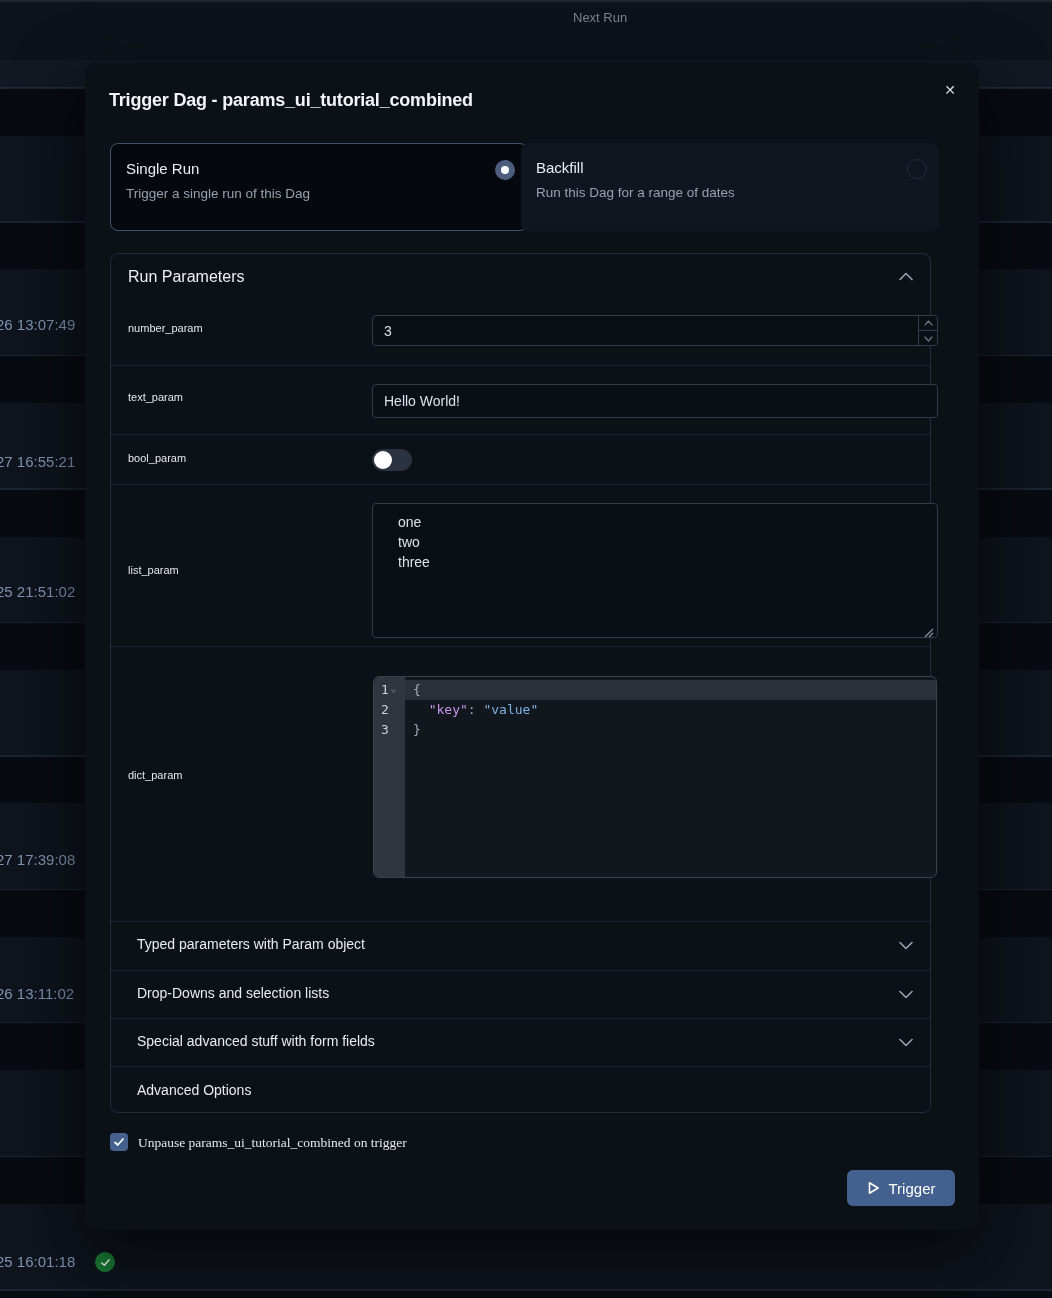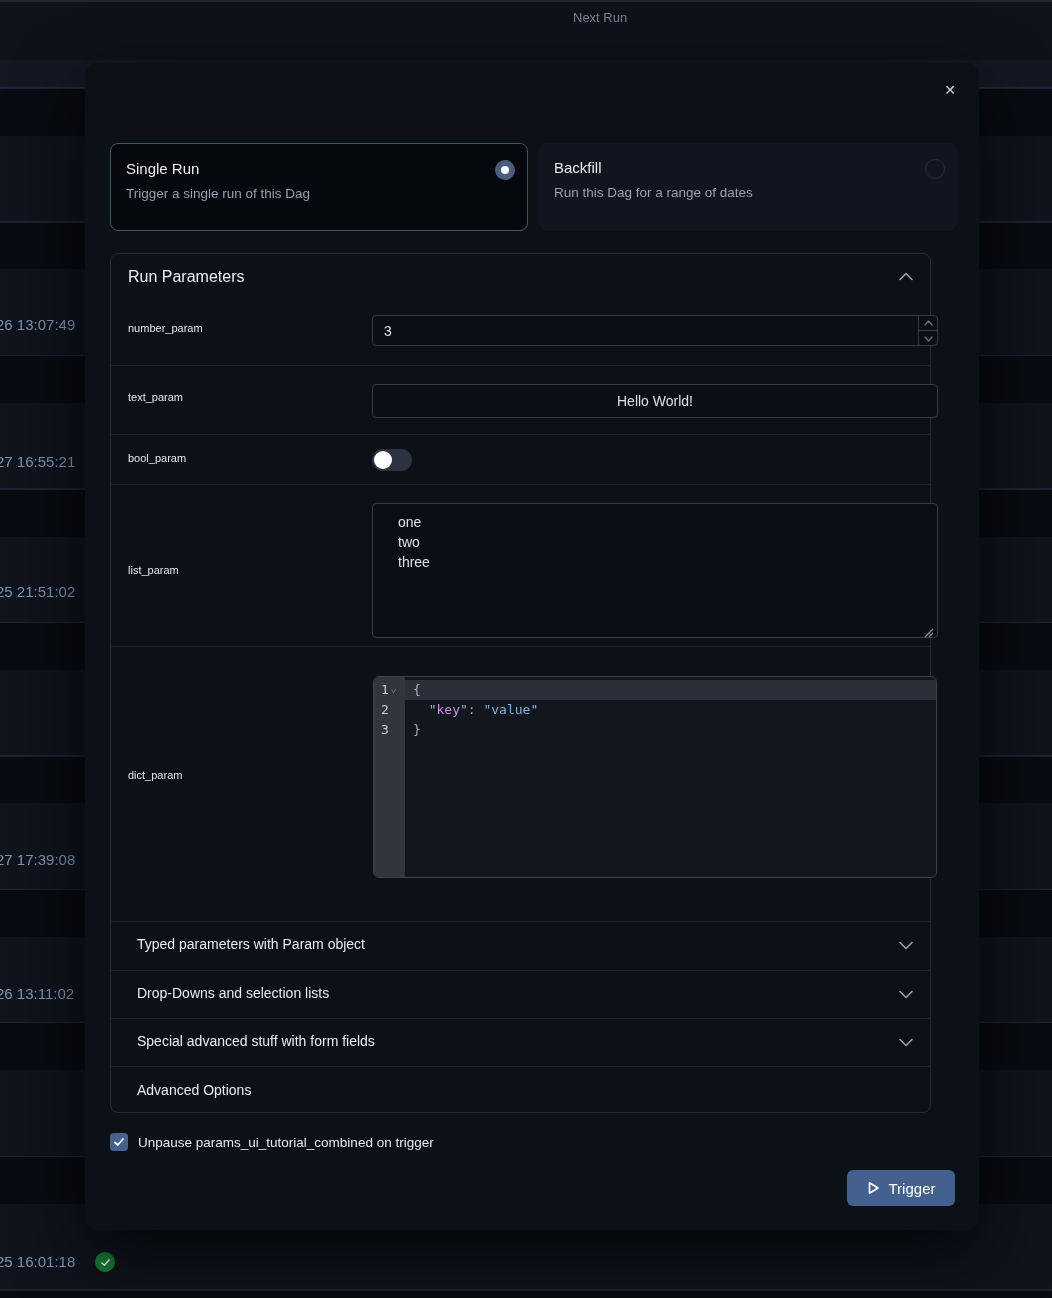--- a/index.html
+++ b/index.html
@@ -32,21 +32,21 @@
            box-shadow:0 24px 70px rgba(0,0,0,0.75); }
   .modal-close { position:absolute; top:16px; right:18px; width:22px; height:22px;
                  display:flex; align-items:center; justify-content:center;
                  color:#d2d7de; font-size:14px; cursor:pointer; }
   .modal-title { position:absolute; left:24px; top:27px; font-size:18px; font-weight:700;
                  color:#f2f4f7; letter-spacing:-0.2px; }
 
   .mode-card { position:absolute; top:80px; width:418px; height:88px; border-radius:8px;
                box-sizing:border-box; cursor:pointer; }
   .mode-card.selected   { left:25px;  background:#05080d; border:1px solid #41546f; }
-  .mode-card.unselected { left:454px; background:#10151f; }
+  .mode-card.unselected { left:436px; background:#10151f; }
   .mode-title { position:absolute; left:15px; top:16px; font-size:15px; font-weight:500; color:#e9ecf0; }
   .mode-desc  { position:absolute; left:15px; top:42px; font-size:13.5px; color:#97a1af; }
   .radio { position:absolute; right:12px; top:16px; width:20px; height:20px;
            border-radius:50%; box-sizing:border-box; }
   .radio.on  { background:#4d5d7d; }
   .radio.on::after { content:""; position:absolute; left:6px; top:6px; width:8px; height:8px;
                      border-radius:50%; background:#ffffff; }
   .radio.off { border:1px solid #242d3f; }
 
   .params { position:absolute; left:25px; top:190px; width:821px; height:860px;
@@ -66,21 +66,21 @@
              border-radius:4px; color:#dde1e7; font-size:14px; font-family:inherit; }
   .num-wrap { position:absolute; left:261px; top:61px; width:566px; height:31px; }
   .num-input { width:100%; height:100%; padding:0 30px 0 11px; outline:none; }
   .stepper { position:absolute; right:0; top:0; bottom:0; width:19px;
              border-left:1px solid #333b49; display:flex; flex-direction:column;
              border-radius:0 4px 4px 0; overflow:hidden; }
   .step-btn { flex:1; display:flex; align-items:center; justify-content:center; cursor:pointer; }
   .step-btn:first-child { border-bottom:1px solid #333b49; }
 
   .text-input { position:absolute; left:261px; top:130px; width:566px; height:31px;
-                padding:16px 11px; outline:none;text-align:center; }
+                padding:16px 11px; outline:none; }
 
   .toggle { position:absolute; left:261px; top:195px; width:40px; height:22px;
             border-radius:11px; background:#2b3342; cursor:pointer; }
   .toggle::after { content:""; position:absolute; left:2px; top:2px; width:18px; height:18px;
                    border-radius:50%; background:#ffffff; }
 
   .list-area { position:absolute; left:261px; top:249px; width:566px; height:135px;
                padding:8px 25px; line-height:20px; resize:none; outline:none; }
   .grip { position:absolute; left:811px; top:370px; width:12px; height:12px; pointer-events:none; }
 
@@ -99,21 +99,21 @@
   .tok-val { color:#7fb2e3; }
 
   .acc-title { position:absolute; left:26px; font-size:14px; font-weight:400; color:#e9ecf0; }
   .acc1{top:682px} .acc2{top:731px} .acc3{top:779px} .acc4{top:828px}
   .acc-row { position:absolute; left:0; right:0; height:48px; cursor:pointer; }
   .accr1{top:668px} .accr2{top:717px} .accr3{top:765px} .accr4{top:813px}
 
   .checkbox { position:absolute; left:25px; top:1070px; width:18px; height:18px;
               border-radius:4px; background:#47618f; cursor:pointer;
               display:flex; align-items:center; justify-content:center; }
-  .checkbox-label { position:absolute; left:53px; top:1072px; font-size:13.5px; color:#e6e9ee; }
+  .checkbox-label { position:absolute; left:53px; top:1072px; font-size:13.5px; color:#e6e9ee;font-family:Liberation Serif, serif; }
 
   .trigger-btn { position:absolute; left:762px; top:1107px; width:108px; height:36px;
                  border-radius:6px; background:#44608e; color:#ffffff; font-size:15px;
                  display:flex; align-items:center; justify-content:center; gap:9px;
                  cursor:pointer; border:none; font-family:inherit; }
 </style>
 </head>
 <body>
 
 <div class="stage">
@@ -132,20 +132,21 @@
 
   <div class="success-badge">
     <svg width="11" height="11" viewBox="0 0 12 12">
         <polyline points="2,6.5 4.8,9 10,3" fill="none" stroke="#ffffff" stroke-width="1.6" stroke-linecap="round" stroke-linejoin="round"></polyline>
       </svg>
   </div>
 
   <div class="modal">
 
     <div class="modal-close">✕</div>
+    <div class="modal-title">Trigger Dag - params_ui_tutorial_combined</div>
 
     <div class="mode-card selected">
       <div class="mode-title">Single Run</div>
       <div class="mode-desc">Trigger a single run of this Dag</div>
       <div class="radio on"></div>
     </div>
 
     <div class="mode-card unselected">
       <div class="mode-title">Backfill</div>
       <div class="mode-desc">Run this Dag for a range of dates</div>

